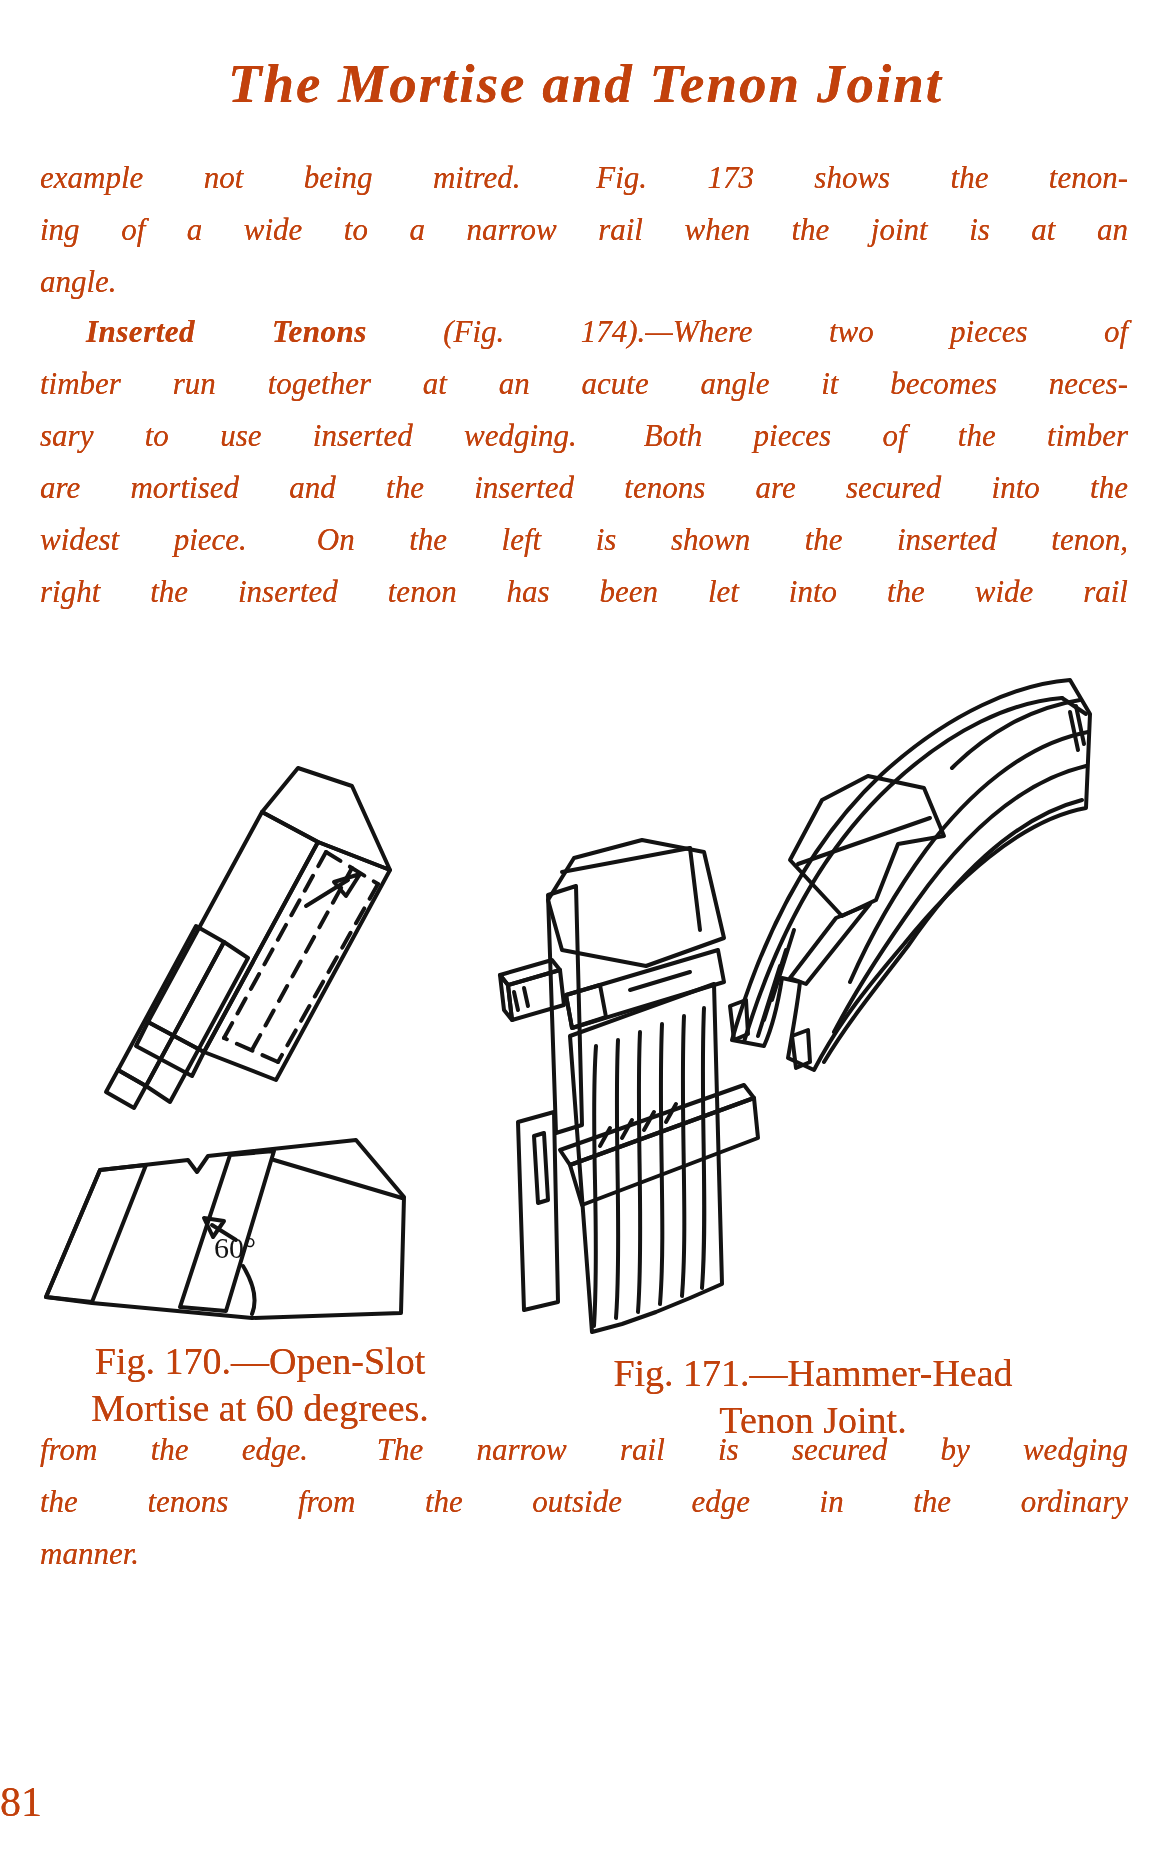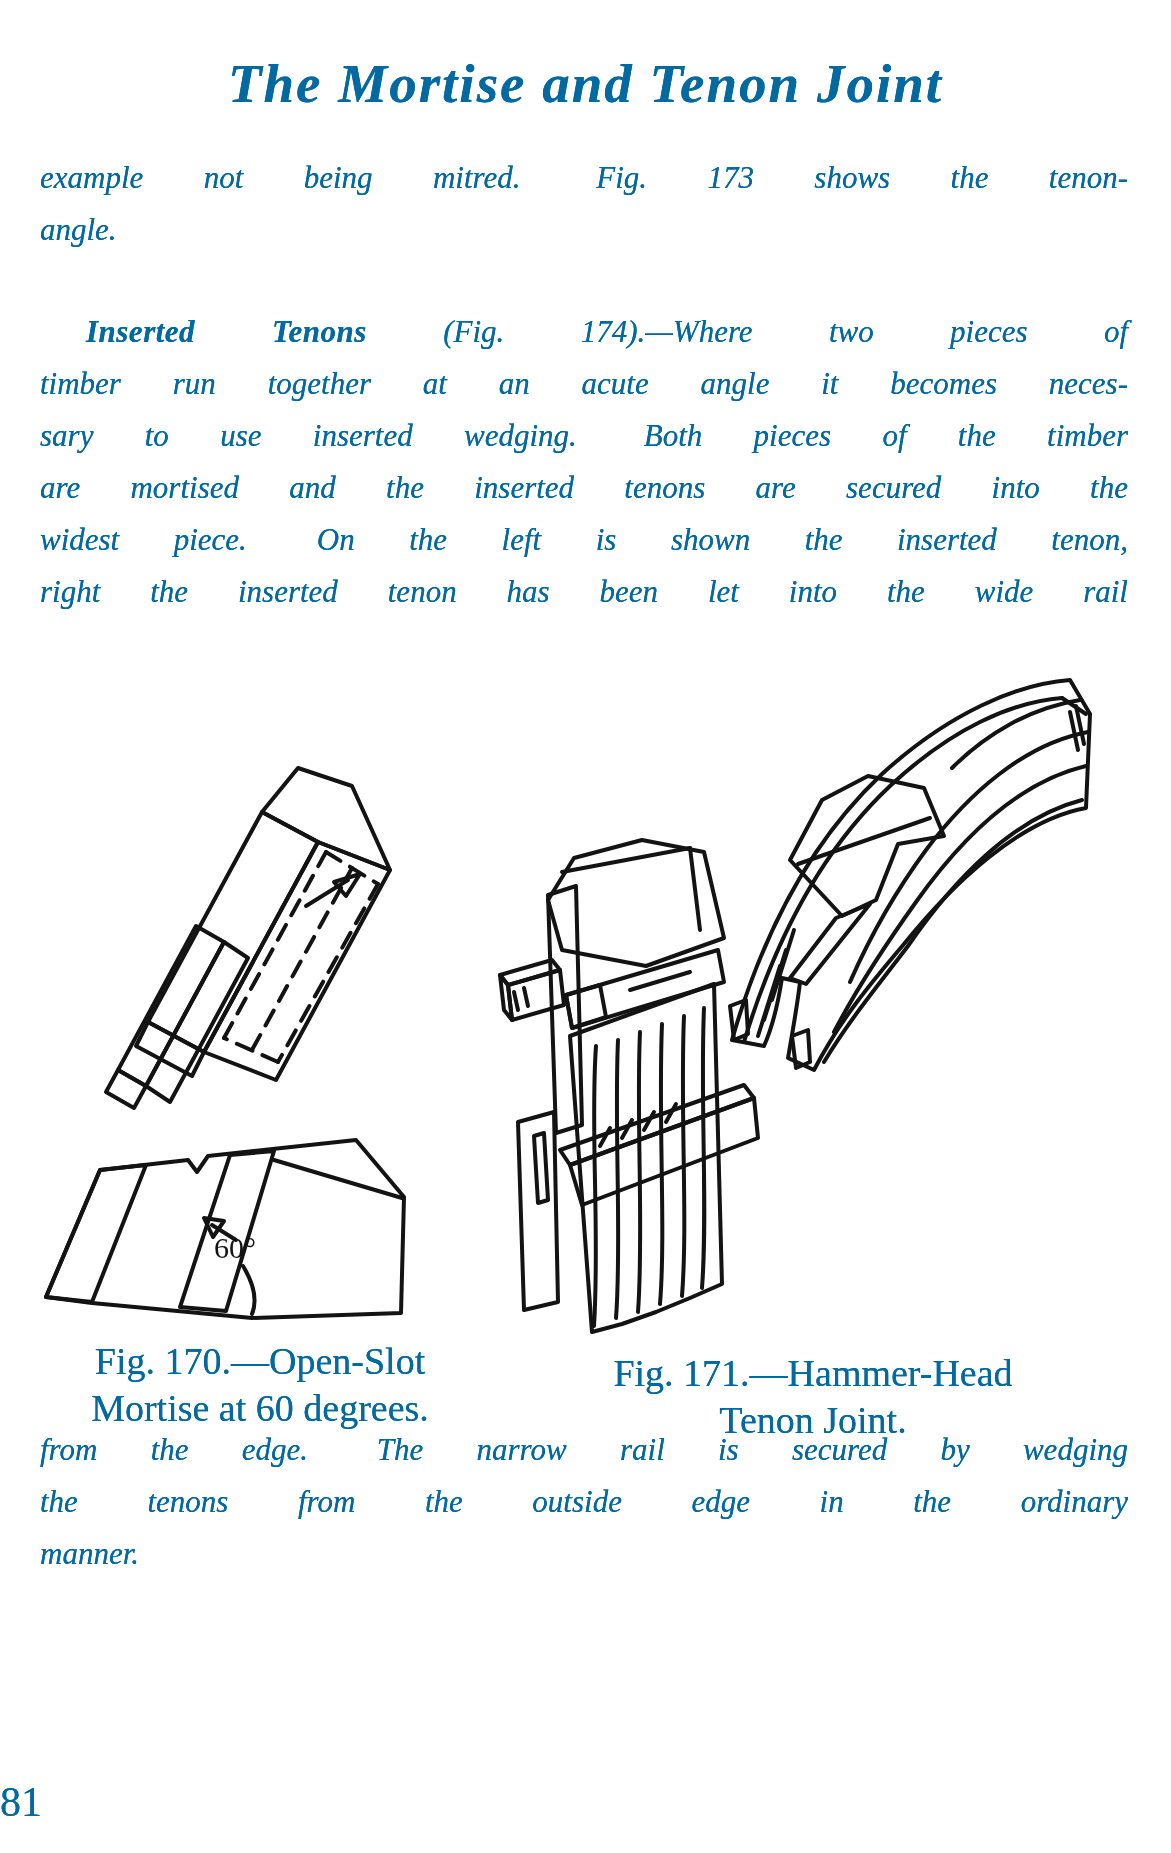--- a/index.html
+++ b/index.html
@@ -1,20 +1,20 @@
 <!DOCTYPE html>
 <html><head>
 <meta charset="utf-8">
 <style>
   html,body{margin:0;padding:0;background:#888;}
   .page{
     position:relative;
     width:1171px;height:1853px;
     background:#ffffff;
-    color:#0369a1;
+    color:#c2410c;
     font-family:"Liberation Serif","DejaVu Serif",serif;
     overflow:hidden;
     margin:0 auto;
   }
   .title{
     position:absolute;top:52px;left:0;width:100%;
     margin:0;
     text-align:center;
     font-style:italic;
     font-weight:700;
@@ -68,20 +68,21 @@
 </style>
 </head>
 <body>
 
 <div class="page">
 
   <h1 class="title">The Mortise and Tenon Joint</h1>
 
   <div class="para p1">
       <div class="tline">example not being mitred.  Fig. 173 shows the tenon-</div>
+      <div class="tline">ing of a wide to a narrow rail when the joint is at an</div>
       <div class="tline last">angle.</div>
     </div>
   <div class="para p2 indent-first">
       <div class="tline"><b>Inserted Tenons</b> (Fig. 174).—Where two pieces of</div>
       <div class="tline">timber run together at an acute angle it becomes neces-</div>
       <div class="tline">sary to use inserted wedging.  Both pieces of the timber</div>
       <div class="tline">are mortised and the inserted tenons are secured into the</div>
       <div class="tline">widest piece.  On the left is shown the inserted tenon,</div>
       <div class="tline">right the inserted tenon has been let into the wide rail</div>
     </div>

